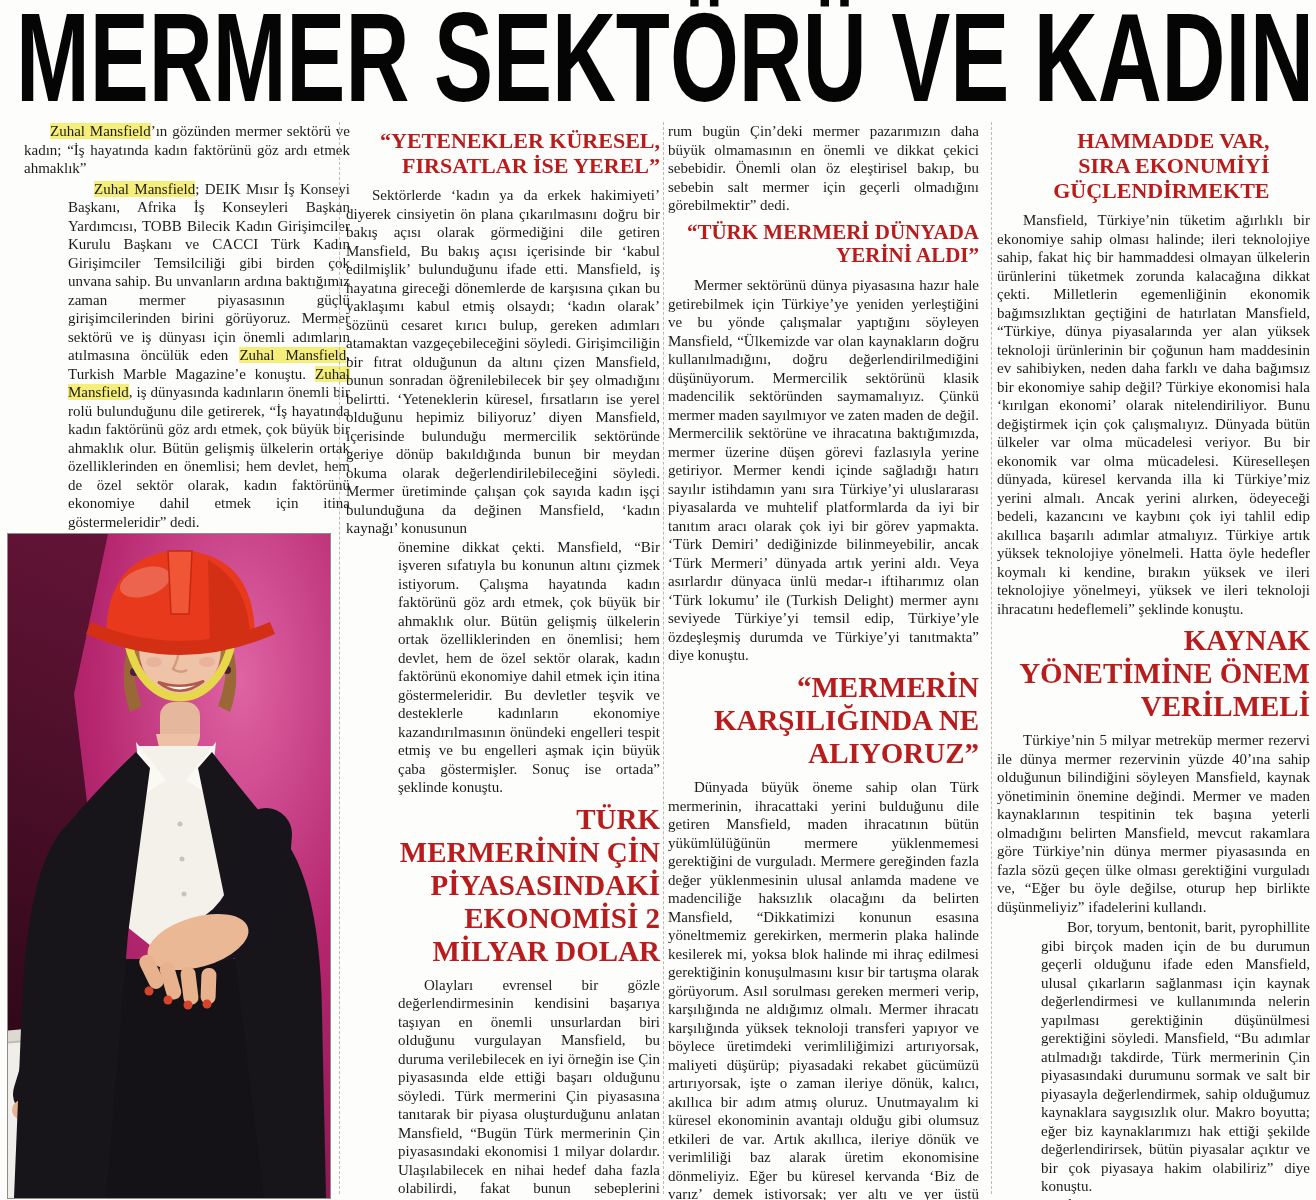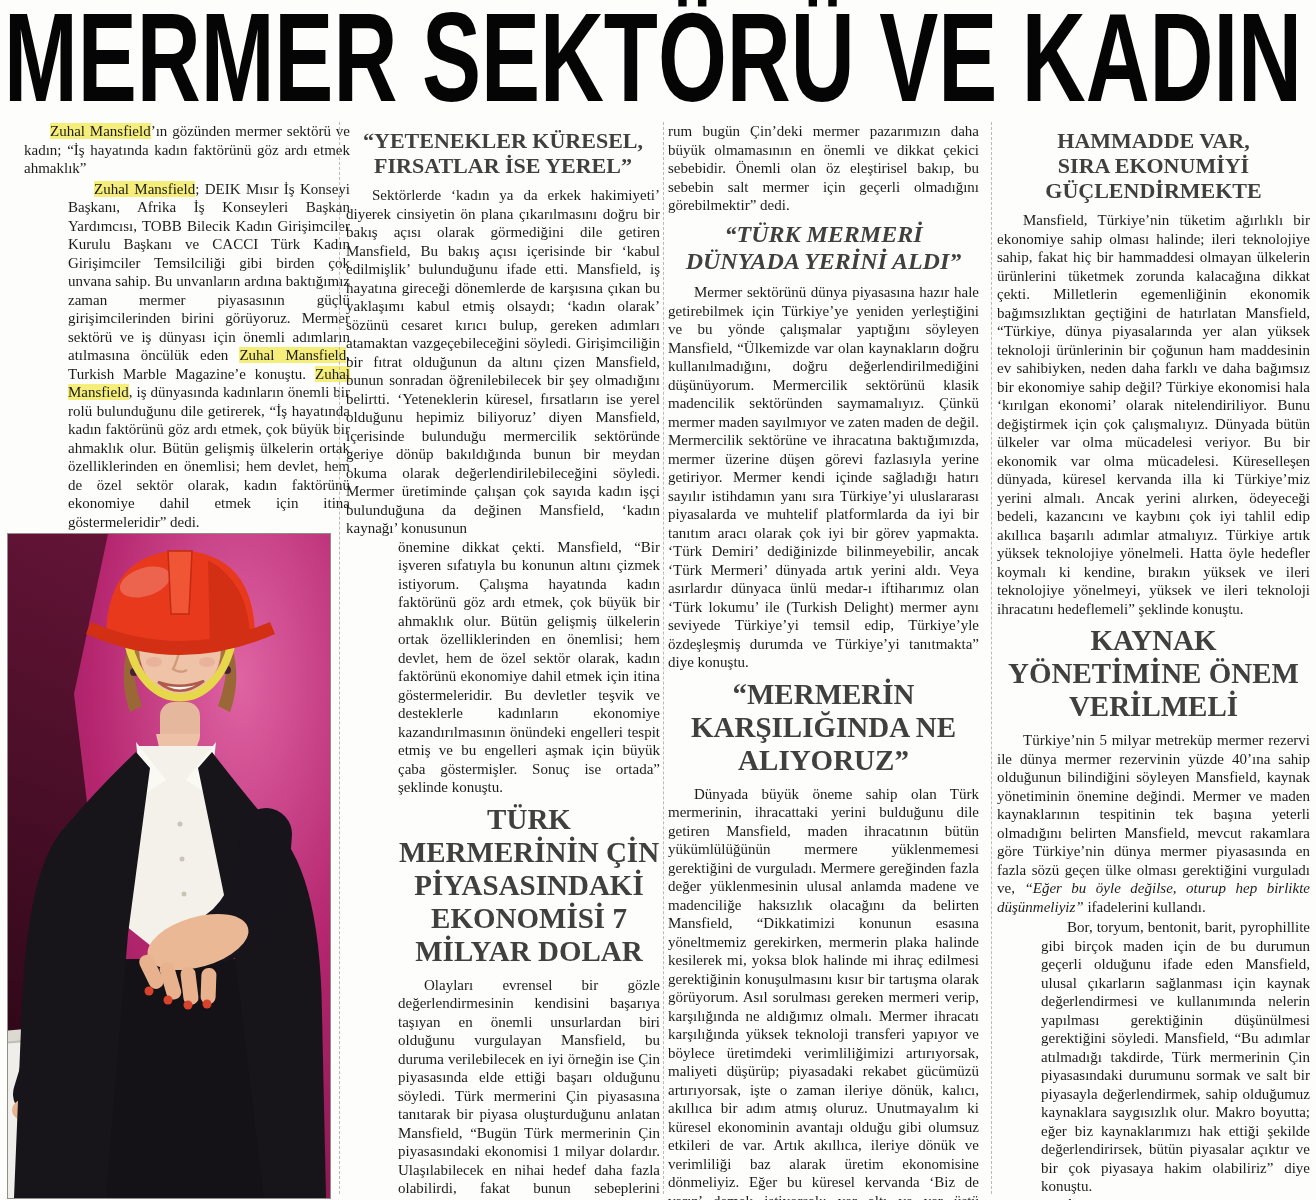--- a/index.html
+++ b/index.html
@@ -1,41 +1,41 @@
 <!DOCTYPE html>
 <html lang="tr"><head>
 <meta charset="utf-8">
 <style>
   html,body{margin:0;padding:0;background:#e9e7e2;}
   .page{
     position:relative; width:1316px; height:1200px; margin:0 auto;
     background:#fdfdfc; overflow:hidden;
     font-family:"Liberation Serif", serif; color:#1c1c1c;
   }
-  .headline-wrap{position:absolute; left:4px; top:2px; width:1300px; height:118px;text-align:right;}
+  .headline-wrap{position:absolute; left:16px; top:2px; width:1300px; height:118px;text-align:right;}
   .headline-wrap svg{overflow:visible; display:block;}
 
   .col{
     position:absolute; top:122px;
     font-size:15px; line-height:18.5px; text-align:justify;
   }
   .col p{margin:0 0 0 0; text-indent:26px;}
   .col p.cont{text-indent:0;}
   .col p + p, .col .indent-block p + p{margin-top:2px;margin-left:44px;}
   .col h2{
-    font-family:"Liberation Serif", serif; font-weight:bold; color:#404040;
-    text-align:center; text-indent:0;
+    font-family:"Liberation Serif", serif; font-weight:bold; color:#b91c1c;
+    text-align:right; text-indent:0;
     font-size:22px; line-height:1.14; margin:6px 0 8px 0;
   }
-  .col h2.big{font-size:24px;font-style:italic;}
+  .col h2.big{font-size:21px;}
   .col h2.narrow{max-width:232px; margin-left:auto; margin-right:auto;}
   .col h2.sub{font-size:29px;}
   .indent-block{padding-left:52px;}
   .hl{background:#f5ee7a;}
-  .it{font-style:italic;}
+  .it{}
   .credit{font-weight:bold; margin-top:8px;}
 
   .rule{position:absolute; top:122px; height:1072px; width:0;
         border-left:1px dashed #bdbab2; z-index:1;}
 
   .photo{
     position:absolute; left:7px; top:533px; width:324px; height:666px;
     border:1px solid #8f8d88; box-sizing:border-box; z-index:2;
     background:#a91f63;
   }
@@ -59,21 +59,21 @@
   <div class="col" style="left:24px; width:326px">
     <p><span class="hl">Zuhal Mansfield</span><span>’ın gözünden mermer sektörü ve kadın; “İş hayatında kadın faktörünü göz ardı etmek ahmaklık”</span></p>
     <p><span class="hl">Zuhal Mansfield</span><span>; DEIK Mısır İş Konseyi Başkanı, Afrika İş Konseyleri Başkan Yardımcısı, TOBB Bilecik Kadın Girişimciler Kurulu Başkanı ve CACCI Türk Kadın Girişimciler Temsilciliği gibi birden çok unvana sahip. Bu unvanların ardına baktığımız zaman mermer piyasasının güçlü girişimcilerinden birini görüyoruz. Mermer sektörü ve iş dünyası için önemli adımların atılmasına öncülük eden </span><span class="hl">Zuhal Mansfield</span><span>, Turkish Marble Magazine’e konuştu. </span><span class="hl">Zuhal Mansfield</span><span>, iş dünyasında kadınların önemli bir rolü bulunduğunu dile getirerek, “İş hayatında kadın faktörünü göz ardı etmek, çok büyük bir ahmaklık olur. Bütün gelişmiş ülkelerin ortak özelliklerinden en önemlisi; hem devlet, hem de özel sektör olarak, kadın faktörünü ekonomiye dahil etmek için itina göstermeleridir” dedi.</span></p>
   </div>
 
   <div class="col" style="left:346px; width:314px">
     <h2>“YETENEKLER KÜRESEL, FIRSATLAR İSE YEREL”</h2>
     <p>Sektörlerde ‘kadın ya da erkek hakimiyeti’ diyerek cinsiyetin ön plana çıkarılmasını doğru bir bakış açısı olarak görmediğini dile getiren Mansfield, Bu bakış açısı içerisinde bir ‘kabul edilmişlik’ bulunduğunu ifade etti. Mansfield, iş hayatına gireceği dönemlerde de karşısına çıkan bu yaklaşımı kabul etmiş olsaydı; ‘kadın olarak’ sözünü cesaret kırıcı bulup, gereken adımları atamaktan vazgeçebileceğini söyledi. Girişimciliğin bir fıtrat olduğunun da altını çizen Mansfield, bunun sonradan öğrenilebilecek bir şey olmadığını belirtti. ‘Yeteneklerin küresel, fırsatların ise yerel olduğunu hepimiz biliyoruz’ diyen Mansfield, içerisinde bulunduğu mermercilik sektöründe geriye dönüp bakıldığında bunun bir meydan okuma olarak değerlendirilebileceğini söyledi. Mermer üretiminde çalışan çok sayıda kadın işçi bulunduğuna da değinen Mansfield, ‘kadın kaynağı’ konusunun</p>
     <div class="indent-block">
       <p class="cont">önemine dikkat çekti. Mansfield, “Bir işveren sıfatıyla bu konunun altını çizmek istiyorum. Çalışma hayatında kadın faktörünü göz ardı etmek, çok büyük bir ahmaklık olur. Bütün gelişmiş ülkelerin ortak özelliklerinden en önemlisi; hem devlet, hem de özel sektör olarak, kadın faktörünü ekonomiye dahil etmek için itina göstermeleridir. Bu devletler teşvik ve desteklerle kadınların ekonomiye kazandırılmasının önündeki engelleri tespit etmiş ve bu engelleri aşmak için büyük çaba göstermişler. Sonuç ise ortada” şeklinde konuştu.</p>
-      <h2 class="sub">TÜRK MERMERİNİN ÇİN PİYASASINDAKİ EKONOMİSİ 7 MİLYAR DOLAR</h2>
+      <h2 class="sub">TÜRK MERMERİNİN ÇİN PİYASASINDAKİ EKONOMİSİ 2 MİLYAR DOLAR</h2>
       <p>Olayları evrensel bir gözle değerlendirmesinin kendisini başarıya taşıyan en önemli unsurlardan biri olduğunu vurgulayan Mansfield, bu duruma verilebilecek en iyi örneğin ise Çin piyasasında elde ettiği başarı olduğunu söyledi. Türk mermerini Çin piyasasına tanıtarak bir piyasa oluşturduğunu anlatan Mansfield, “Bugün Türk mermerinin Çin piyasasındaki ekonomisi 1 milyar dolardır. Ulaşılabilecek en nihai hedef daha fazla olabilirdi, fakat bunun sebeplerini araştırmak, kafa yormak, ve tespit etmek gerekiyordu. Yaşadığım bazı şeyler Türkiye’nin küresel-ekonomik dünyaya hazır olmadığını gösterdi. Bu du-</p>
     </div>
   </div>
 
   <div class="col" style="left:668px; width:311px">
     <p class="cont">rum bugün Çin’deki mermer pazarımızın daha büyük olmamasının en önemli ve dikkat çekici sebebidir. Önemli olan öz eleştirisel bakıp, bu sebebin salt mermer için geçerli olmadığını görebilmektir” dedi.</p>
     <h2 class="big">“TÜRK MERMERİ DÜNYADA YERİNİ ALDI”</h2>
     <p>Mermer sektörünü dünya piyasasına hazır hale getirebilmek için Türkiye’ye yeniden yerleştiğini ve bu yönde çalışmalar yaptığını söyleyen Mansfield, “Ülkemizde var olan kaynakların doğru kullanılmadığını, doğru değerlendirilmediğini düşünüyorum. Mermercilik sektörünü klasik madencilik sektöründen saymamalıyız. Çünkü mermer maden sayılmıyor ve zaten maden de değil. Mermercilik sektörüne ve ihracatına baktığımızda, mermer üzerine düşen görevi fazlasıyla yerine getiriyor. Mermer kendi içinde sağladığı hatırı sayılır istihdamın yanı sıra Türkiye’yi uluslararası piyasalarda ve muhtelif platformlarda da iyi bir tanıtım aracı olarak çok iyi bir görev yapmakta. ‘Türk Demiri’ dediğinizde bilinmeyebilir, ancak ‘Türk Mermeri’ dünyada artık yerini aldı. Veya asırlardır dünyaca ünlü medar-ı iftiharımız olan ‘Türk lokumu’ ile (Turkish Delight) mermer aynı seviyede Türkiye’yi temsil edip, Türkiye’yle özdeşleşmiş durumda ve Türkiye’yi tanıtmakta” diye konuştu.</p>
     <h2 class="sub">“MERMERİN KARŞILIĞINDA NE ALIYORUZ”</h2>
     <p>Dünyada büyük öneme sahip olan Türk mermerinin, ihracattaki yerini bulduğunu dile getiren Mansfield, maden ihracatının bütün yükümlülüğünün mermere yüklenmemesi gerektiğini de vurguladı. Mermere gereğinden fazla değer yüklenmesinin ulusal anlamda madene ve madenciliğe haksızlık olacağını da belirten Mansfield, “Dikkatimizi konunun esasına yöneltmemiz gerekirken, mermerin plaka halinde kesilerek mi, yoksa blok halinde mi ihraç edilmesi gerektiğinin konuşulmasını kısır bir tartışma olarak görüyorum. Asıl sorulması gereken mermeri verip, karşılığında ne aldığımız olmalı. Mermer ihracatı karşılığında yüksek teknoloji transferi yapıyor ve böylece üretimdeki verimliliğimizi artırıyorsak, maliyeti düşürüp; piyasadaki rekabet gücümüzü artırıyorsak, işte o zaman ileriye dönük, kalıcı, akıllıca bir adım atmış oluruz. Unutmayalım ki küresel ekonominin avantajı olduğu gibi olumsuz etkileri de var. Artık akıllıca, ileriye dönük ve verimliliği baz alarak üretim ekonomisine dönmeliyiz. Eğer bu küresel kervanda ‘Biz de varız’ demek istiyorsak; yer altı ve yer üstü kaynaklarımızı en verimli şekilde değerlendirmeliyiz” dedi.</p>

